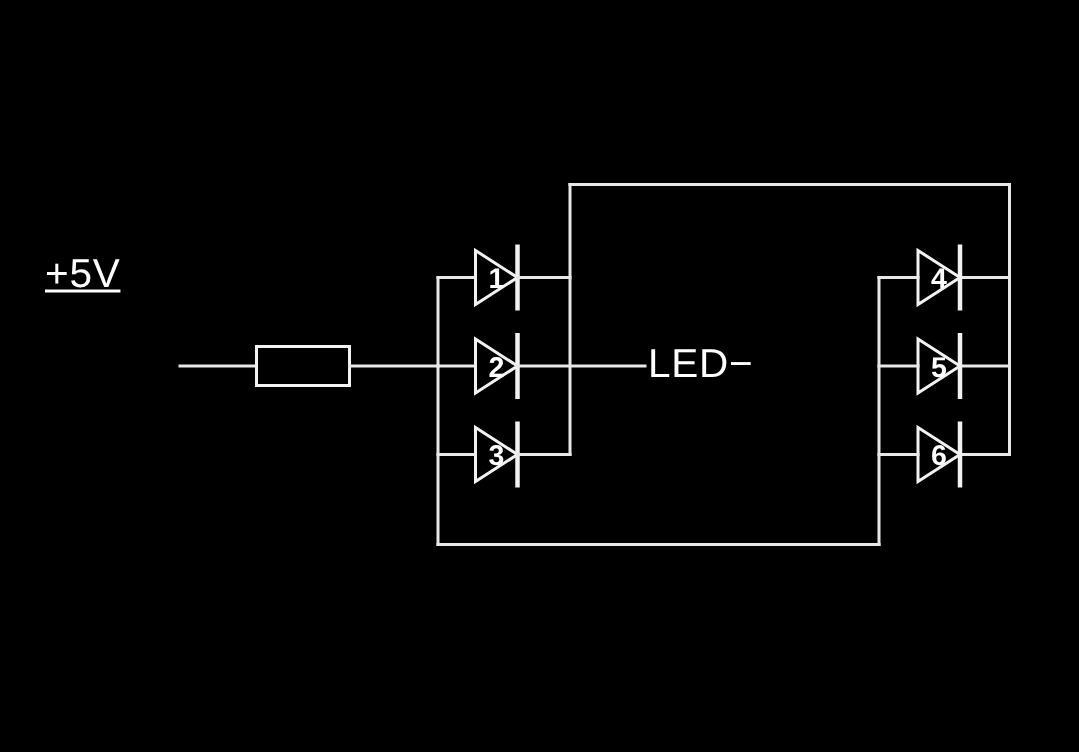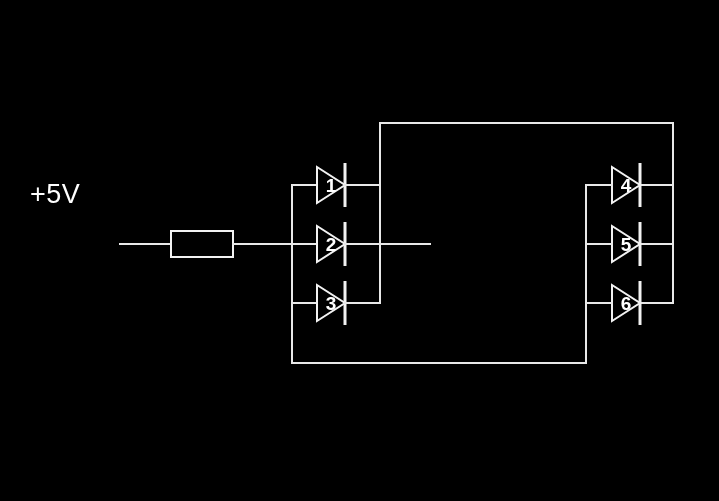--- a/index.html
+++ b/index.html
@@ -26,21 +26,21 @@
   .netlabel{
     position:absolute;
     color:#ffffff;
     font-family:"Liberation Sans", sans-serif;
     font-size:27px;
     font-weight:400;
     letter-spacing:0.5px;
     white-space:nowrap;
     line-height:1;
   }
-  #label-5v{left:30px;top:181px;}
+  #label-5v{left:30px;top:169px;text-decoration:underline;}
   #label-ledp{left:39px;top:229px;}
   #label-ledn{left:432px;top:229px;}
 </style>
 </head>
 <body>
 
 <div id="root">
 
   <svg id="schematic" viewBox="0 0 719 501">
 
@@ -125,14 +125,15 @@
 
     <g>
       <line class="wire" x1="292" y1="363" x2="586" y2="363"></line>
     </g>
 
   </svg>
 
   <div class="netlabel" id="label-5v">+5V</div>
 
 
+  <div class="netlabel" id="label-ledn">LED−</div>
 
 </div>
 
 </body></html>

